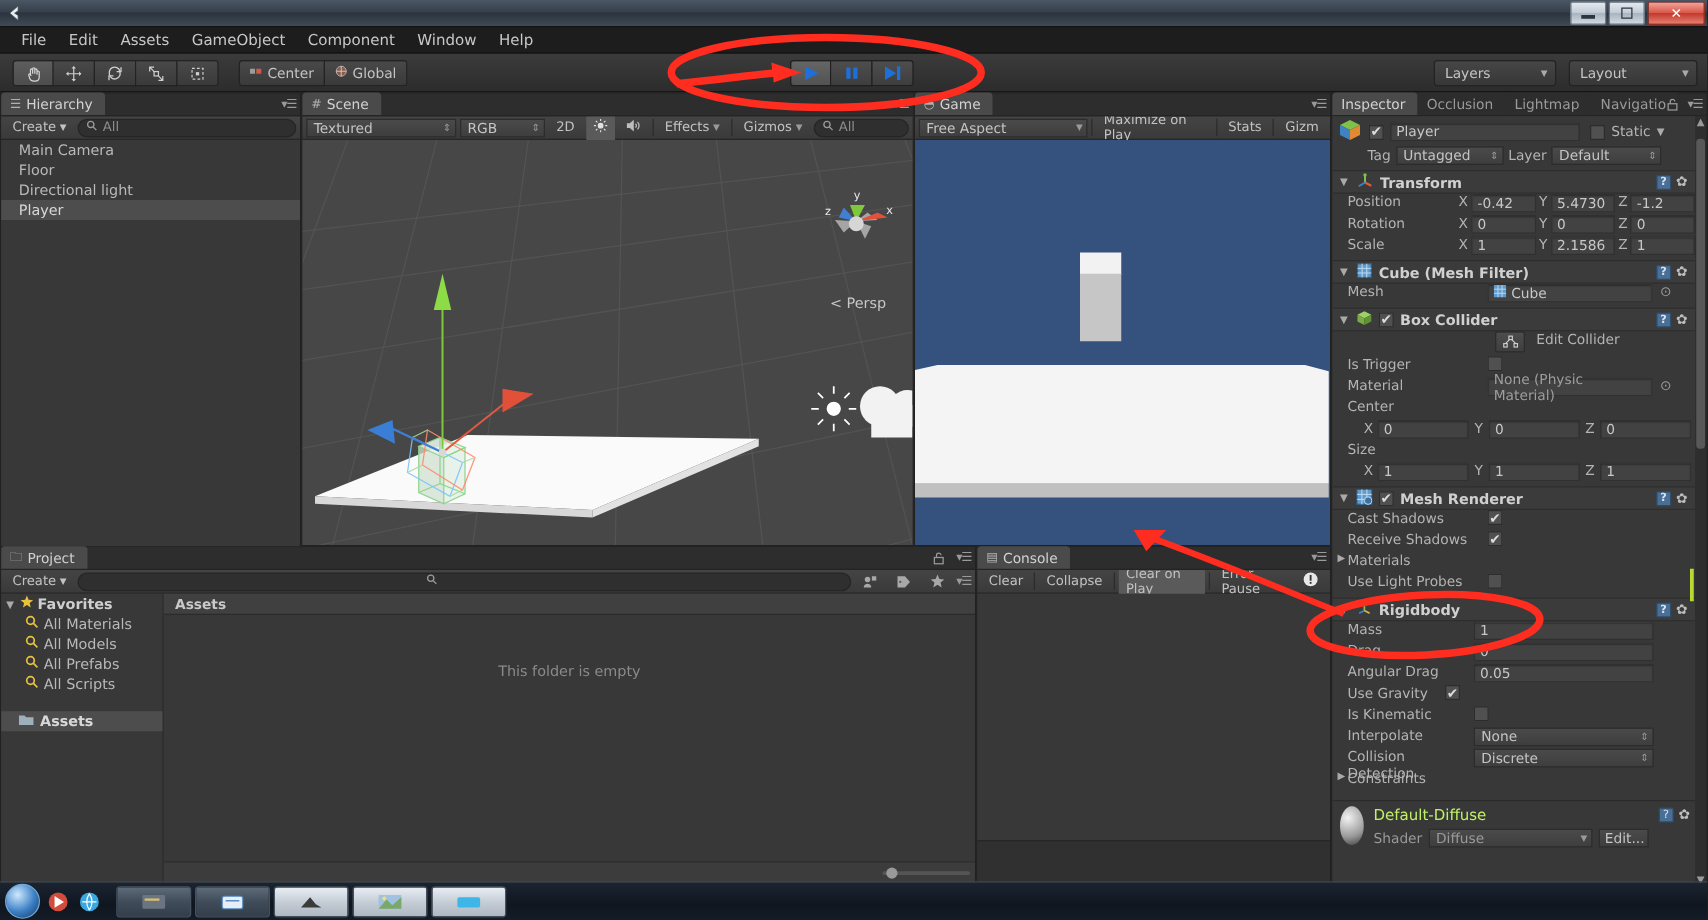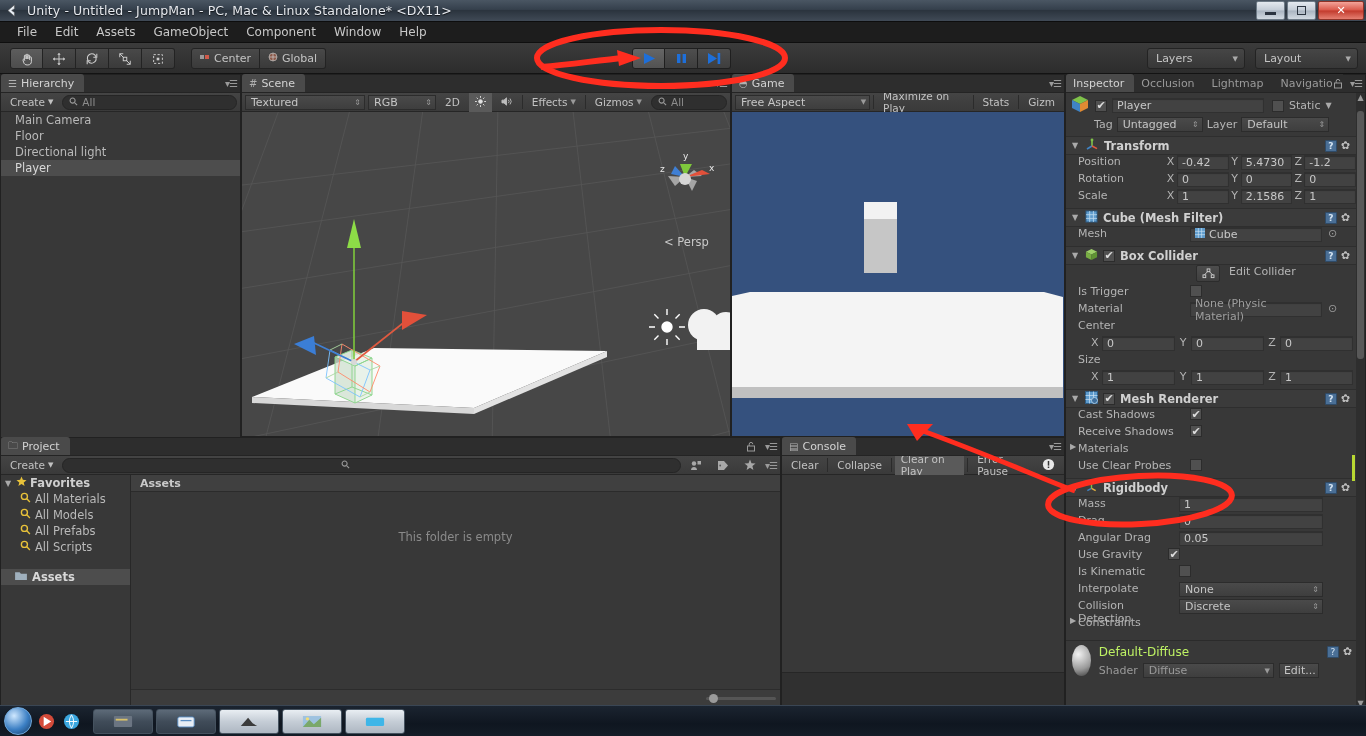--- a/index.html
+++ b/index.html
@@ -221,21 +221,20 @@
 <body>
 
 <div class="app">
 
   <div class="titlebar">
     <div class="title-ico">
       <svg width="15" height="15" viewBox="0 0 16 16">
         <polygon points="2,8 9,2 9,6 6,8 9,10 9,14" fill="#e8eef5" stroke="#555" stroke-width=".6"></polygon>
       </svg>
     </div>
-    <div class="title-text">Unity - Untitled - JumpMan - PC, Mac &amp; Linux Standalone* &lt;DX11&gt;</div>
     <div class="win-btns">
       <div class="win-btn">
           <div class="glyph-min"></div>
         </div>
       <div class="win-btn">
           <div class="glyph-restore"></div>
         </div>
       <div class="win-btn close">✕</div>
     </div>
   </div>
@@ -937,21 +936,21 @@
       </div>
       <div class="insp-row">
         <span class="insp-label" style="width:124px;">Receive Shadows</span>
         <span class="chk">✔</span>
       </div>
       <div class="insp-row">
         <span class="foldout" style="margin-left:2px;">▶</span>
         <span>Materials</span>
       </div>
       <div class="insp-row">
-        <span class="insp-label" style="width:124px;">Use Clear Probes</span>
+        <span class="insp-label" style="width:124px;">Use Light Probes</span>
         <span class="chk"></span>
       </div>
 
       <div class="comp-header" style="margin-top:2px;">
         <span class="foldout">▼</span>
         <span>
           <svg width="13" height="13" viewBox="0 0 14 14" stroke-width="1.5" fill="none">
             <path d="M7 9V3" stroke="#7fc24a"></path>
               <path d="M7 9L2.5 11.5" stroke="#3f83c4"></path>
               <path d="M7 9l4.5 2.5" stroke="#e0b040"></path>
@@ -976,21 +975,21 @@
             <span>0</span>
           </div>
       </div>
       <div class="insp-row">
         <span class="insp-label" style="width:113px;">Angular Drag</span>
         <div class="field inset" style="width:144px;">
             <span>0.05</span>
           </div>
       </div>
       <div class="insp-row">
-        <span class="insp-label" style="width:102px;">Use Gravity</span>
+        <span class="insp-label" style="width:90px;">Use Gravity</span>
         <span class="chk">✔</span>
       </div>
       <div class="insp-row">
         <span class="insp-label" style="width:113px;">Is Kinematic</span>
         <span class="chk"></span>
       </div>
       <div class="insp-row">
         <span class="insp-label" style="width:113px;">Interpolate</span>
         <div class="dd-field" style="width:144px;">
           <span>None</span>

